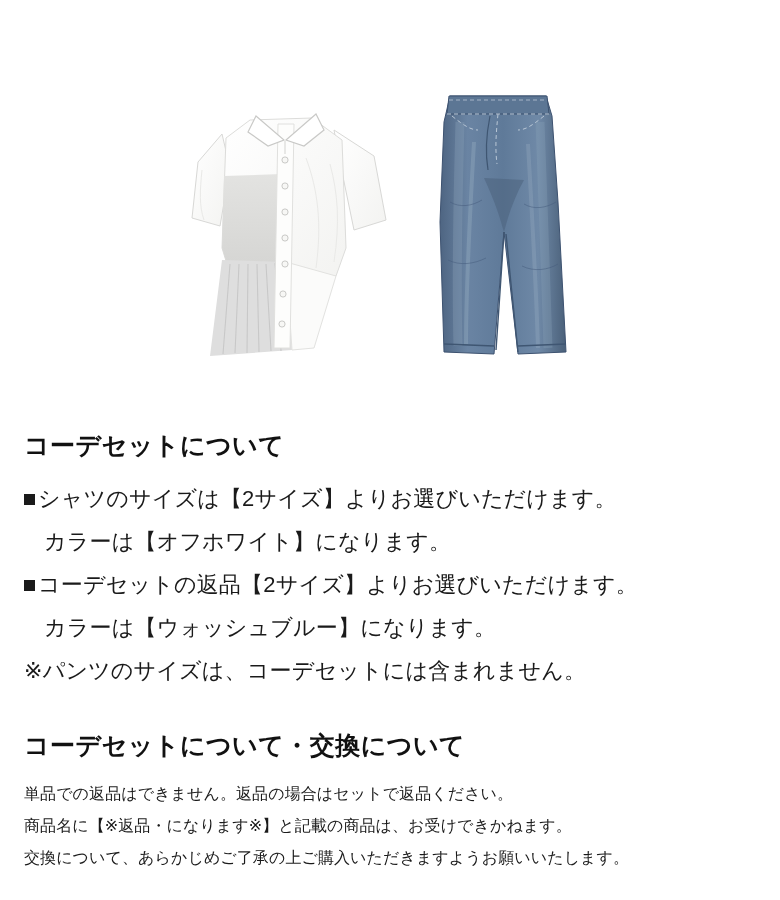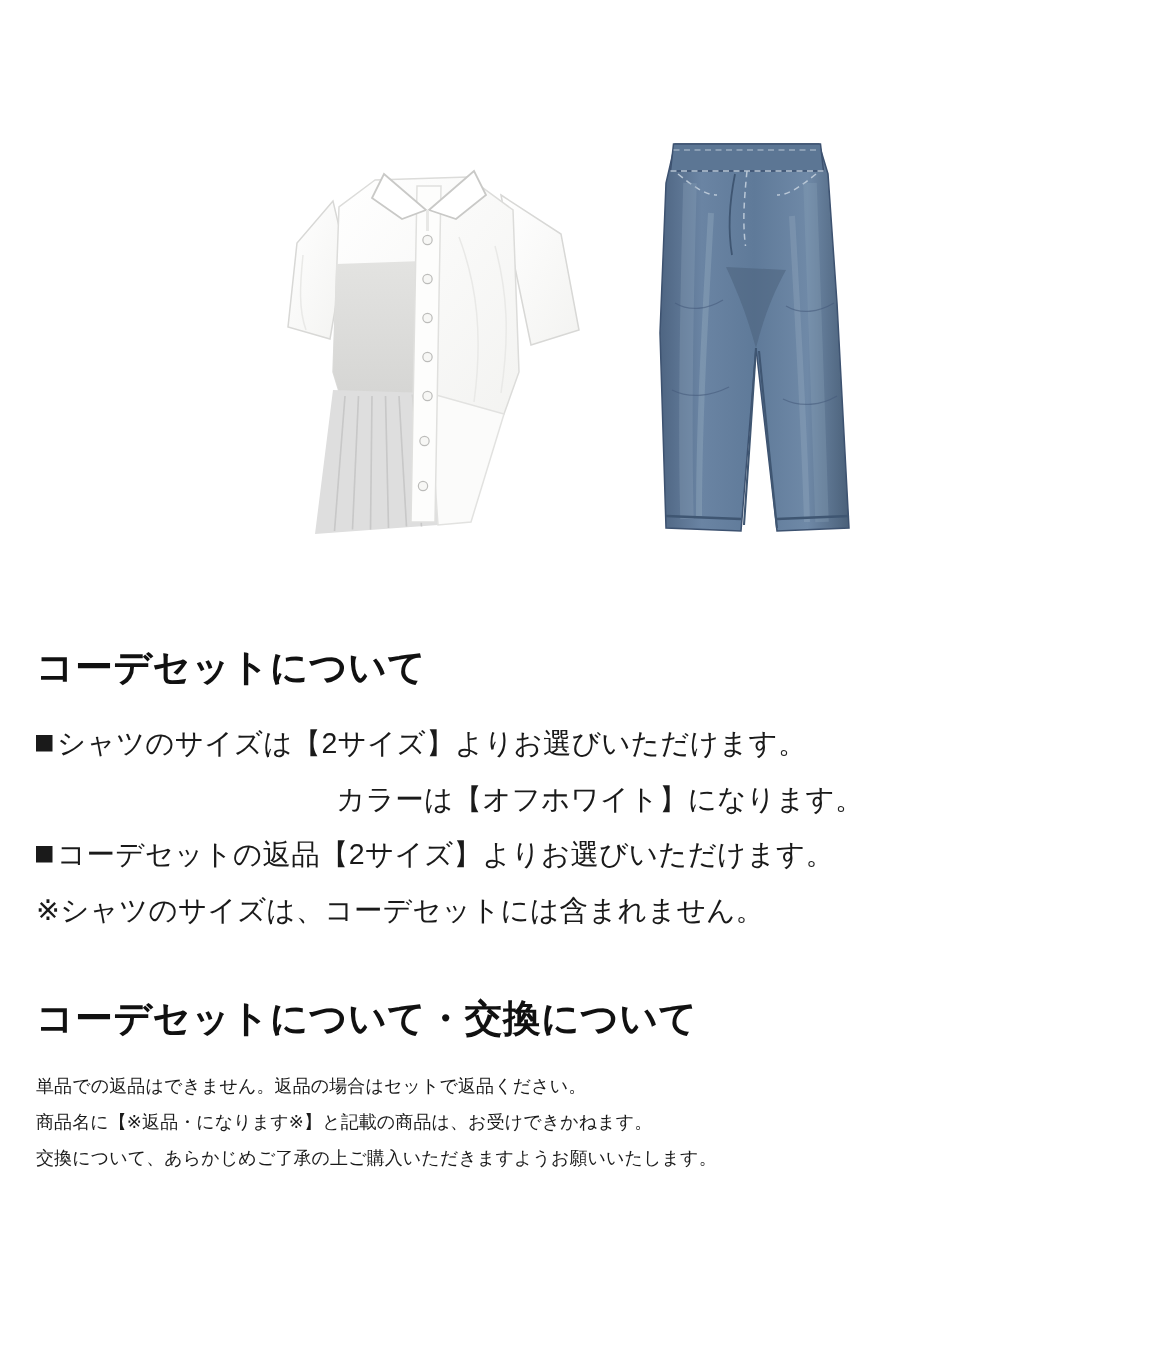--- a/index.html
+++ b/index.html
@@ -66,43 +66,42 @@
     margin: 0 0 18px 0;
     line-height: 1.2;
     color: #111111;
   }
 
   .section + .section {
     margin-top: 38px;
   }
 
   .line {
-    font-size: 19px;
+    font-size: 22px;
     line-height: 1.95;
     letter-spacing: 0.01em;
     color: #1a1a1a;
     white-space: nowrap;
   }
 
   .line.indent {
     padding-left: 20px;
-    text-align: center;
   }
 
   .bullet-sq {
     display: inline-block;
     width: 11px;
     height: 11px;
     background: #1a1a1a;
     margin-right: 3px;
     vertical-align: 1px;
   }
 
   .body-line {
-    font-size: 12px;
+    font-size: 16px;
     line-height: 2.0;
     letter-spacing: 0.005em;
     color: #1a1a1a;
     white-space: nowrap;
   }
 </style>
 </head>
 <body>
 
 <div class="page">
@@ -224,23 +223,26 @@
       </div>
 
       <div class="line indent">
         <span>カラーは【オフホワイト】になります。</span>
       </div>
 
       <div class="line">
         <span class="bullet-sq"></span><span>コーデセットの返品【2サイズ】よりお選びいただけます。</span>
       </div>
 
+      <div class="line indent">
+        <span>カラーは【ウォッシュブルー】になります。</span>
+      </div>
 
       <div class="line">
-        <span>※シャツのサイズは、コーデセットには含まれません。</span>
+        <span>※パンツのサイズは、コーデセットには含まれません。</span>
       </div>
     </div>
 
     <div class="section">
       <h2 class="section-title">コーデセットについて・交換について</h2>
 
       <div class="body-line">単品での返品はできません。返品の場合はセットで返品ください。</div>
       <div class="body-line">商品名に【※返品・になります※】と記載の商品は、お受けできかねます。</div>
       <div class="body-line">交換について、あらかじめご了承の上ご購入いただきますようお願いいたします。</div>
     </div>

